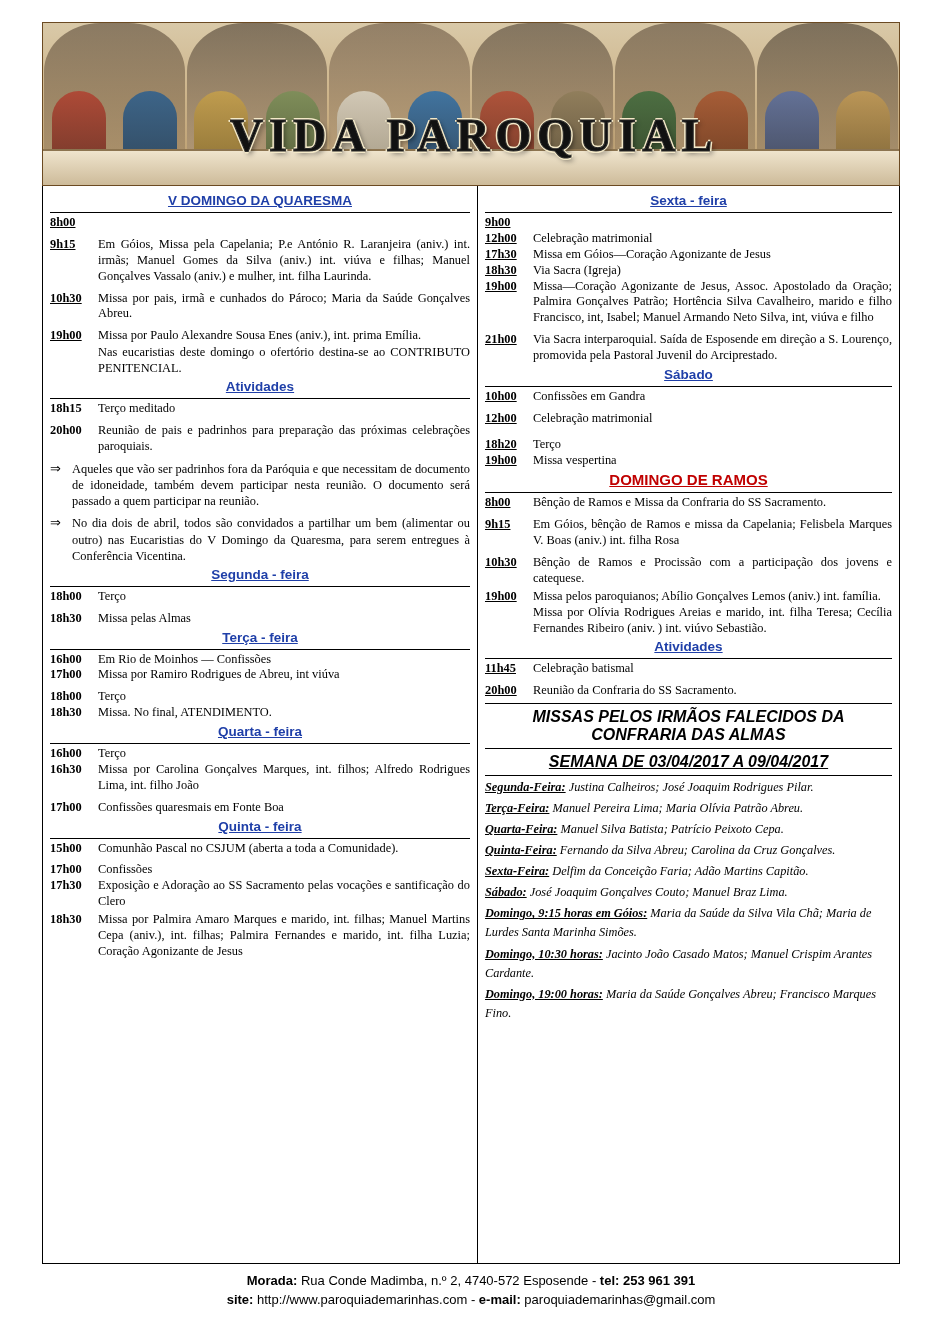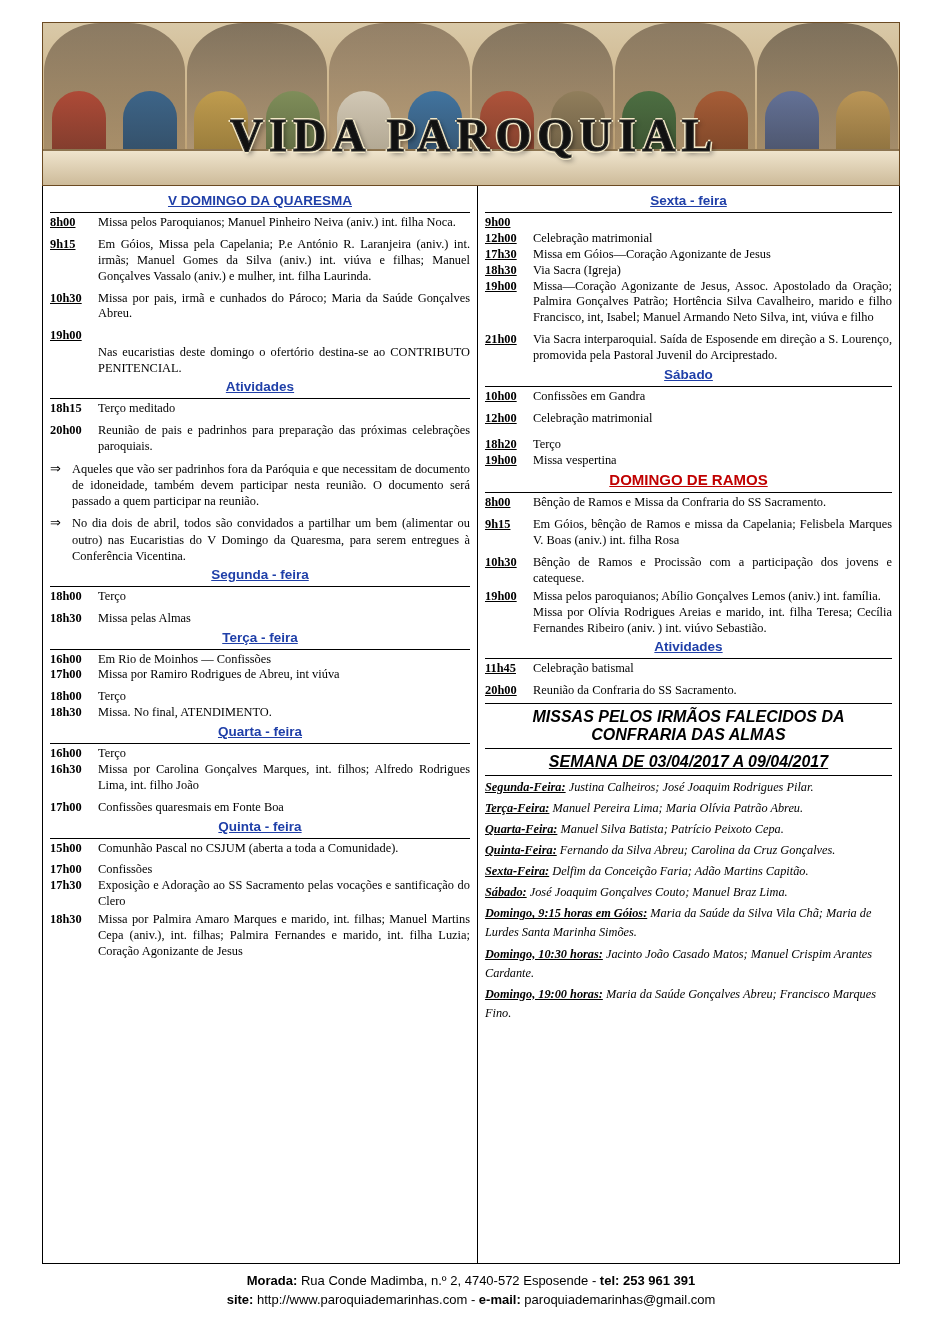--- a/index.html
+++ b/index.html
@@ -193,35 +193,35 @@
 
   <div class="body">
 
     <div class="col left">
       <div class="inner">
 
         <h2 class="sec">V DOMINGO DA QUARESMA</h2>
         <hr class="rule">
         <div class="row">
           <div class="t">8h00</div>
-          <div class="txt">Missa pelos Paroquianos; Manuel Pinheiro Neiva (aniv.) int. filha Noca.</div>
         </div>
         <div class="gap sm"></div>
         <div class="row">
           <div class="t">9h15</div>
           <div class="txt">Em Góios, Missa pela Capelania; P.e António R. Laranjeira (aniv.) int. irmãs; Manuel Gomes da Silva (aniv.) int. viúva e filhas; Manuel Gonçalves Vassalo (aniv.) e mulher, int. filha Laurinda.</div>
         </div>
         <div class="gap sm"></div>
         <div class="row">
           <div class="t">10h30</div>
           <div class="txt">Missa por pais, irmã e cunhados do Pároco; Maria da Saúde Gonçalves Abreu.</div>
         </div>
         <div class="gap sm"></div>
         <div class="row tight">
           <div class="t">19h00</div>
+          <div class="txt">Missa por Paulo Alexandre Sousa Enes (aniv.), int. prima Emília.</div>
         </div>
         <div class="note">Nas eucaristias deste domingo o ofertório destina-se ao CONTRIBUTO PENITENCIAL.</div>
 
         <h2 class="sec">Atividades</h2>
         <hr class="rule">
         <div class="row">
           <div class="t plain">18h15</div>
           <div class="txt">Terço meditado</div>
         </div>
         <div class="gap sm"></div>

